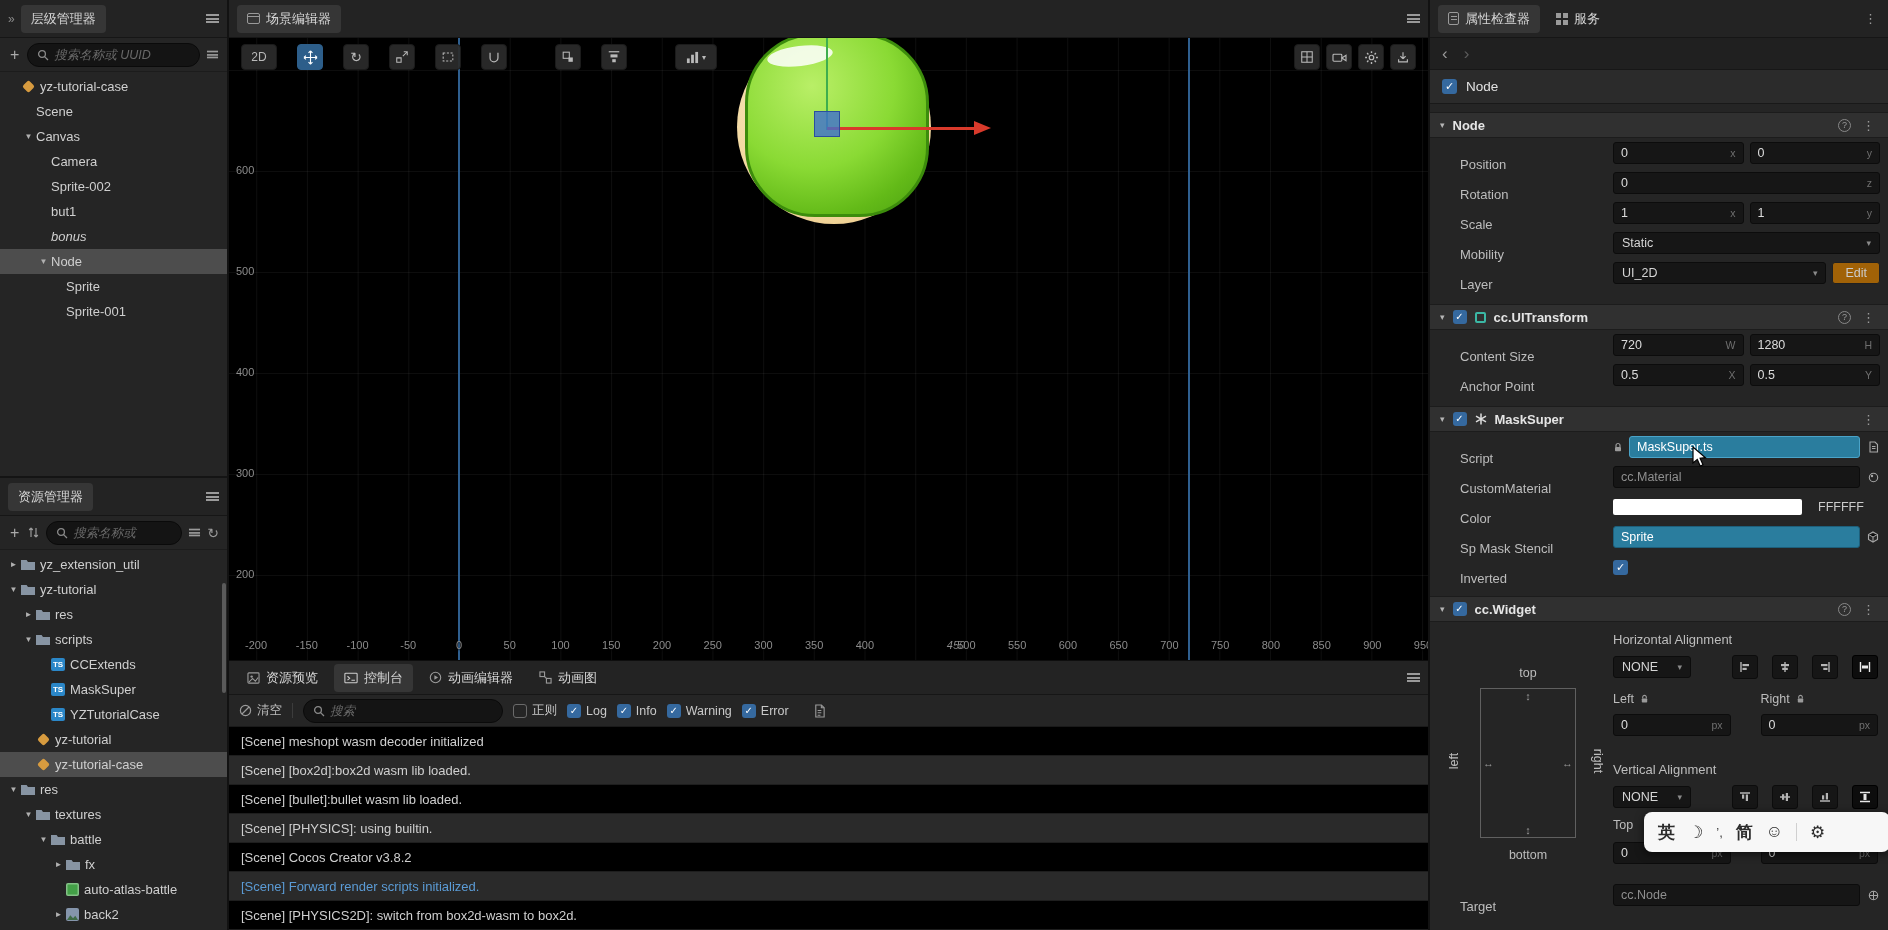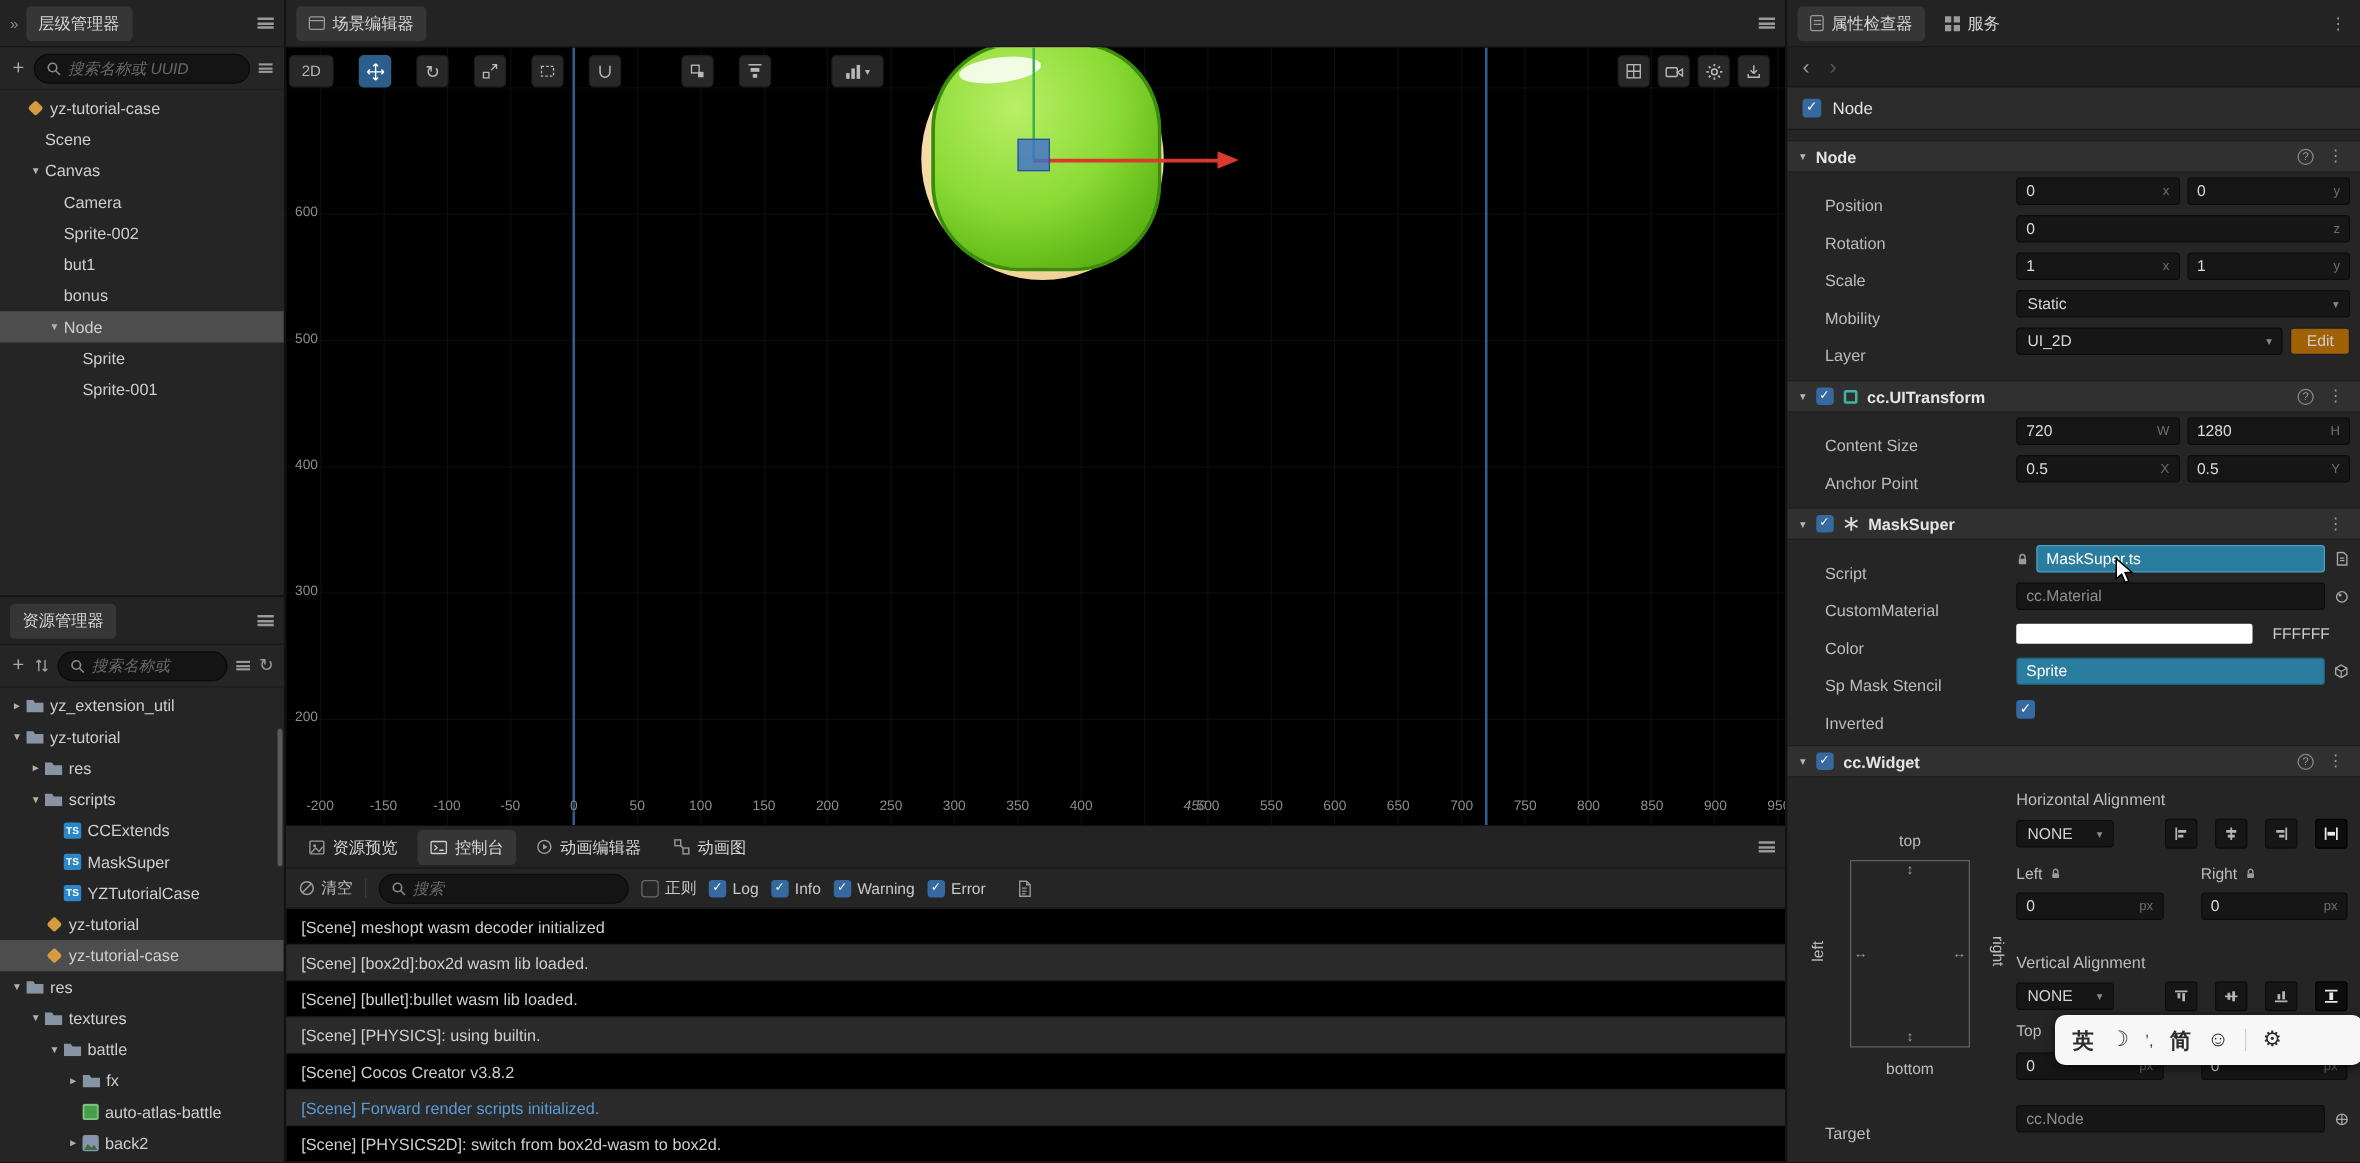--- a/index.html
+++ b/index.html
@@ -45,21 +45,21 @@
 .ico-atlas{width:13px;height:13px;background:#43a047;border-radius:2px;box-shadow:inset 0 0 0 1.5px rgba(255,255,255,.35);}
 .ico-image{width:13px;height:13px;background:#8595ab;border-radius:2px;position:relative;overflow:hidden;}
 .ico-image::after{content:"";position:absolute;left:1px;right:1px;bottom:1px;height:6px;background:#3f6b45;clip-path:polygon(0 100%,30% 20%,55% 70%,75% 30%,100% 100%);}
 .assets-scrollbar{position:absolute;right:1px;top:105px;width:4px;height:110px;background:#5a5a5a;border-radius:2px;}
 
 
 .center-col{flex:1;display:flex;flex-direction:column;min-width:0;}
 .scene-area{flex:1;position:relative;background:#000;overflow:hidden;
   background-image:linear-gradient(90deg,rgba(255,255,255,.055) 1px,transparent 1px),linear-gradient(rgba(255,255,255,.05) 1px,transparent 1px);
   background-size:50.7px 101px;background-position:230px 133px;}
-.scene-toolbar{position:absolute;top:6px;left:2px;right:12px;display:flex;align-items:flex-start;gap:20px;z-index:6;}
+.scene-toolbar{position:absolute;top:6px;left:12px;right:12px;display:flex;align-items:flex-start;gap:20px;z-index:6;}
 .tbtn{height:26px;min-width:26px;background:rgba(43,43,43,.93);border:1px solid #1b1b1b;border-radius:4px;display:flex;align-items:center;justify-content:center;color:#b9b9b9;font-size:12px;padding:0 4px;}
 .tbtn.active{background:#2d5e8a;border-color:#2d5e8a;color:#fff;}
 .tbtn svg{display:block;}
 .tgap{width:8px;}
 .tright{margin-left:auto;display:flex;gap:6px;}
 .bound{position:absolute;top:0;bottom:0;width:2px;background:var(--design-bound-blue,#2f5f8f);z-index:2;}
 .rlabel{position:absolute;color:#8c8c8c;font-size:11px;z-index:4;text-shadow:0 1px 2px #000;}
 .rl-h{transform:translateX(-50%);top:601px;}
 .rl-v{left:7px;}
 
@@ -206,21 +206,21 @@
             <span>Camera</span>
           </div>
           <div class="tree-row" style="padding-left: 36px;">
             <span class="arrow"></span>
             <span>Sprite-002</span>
           </div>
           <div class="tree-row" style="padding-left: 36px;">
             <span class="arrow"></span>
             <span>but1</span>
           </div>
-          <div class="tree-row" style="padding-left: 36px;">
+          <div class="tree-row" style="padding-left: 36px; font-style: italic;">
             <span class="arrow"></span>
             <span>bonus</span>
           </div>
           <div class="tree-row sel" style="padding-left: 36px;">
             <span class="arrow">▼</span>
             <span>Node</span>
           </div>
           <div class="tree-row" style="padding-left: 51px;">
             <span class="arrow"></span>
             <span>Sprite</span>

